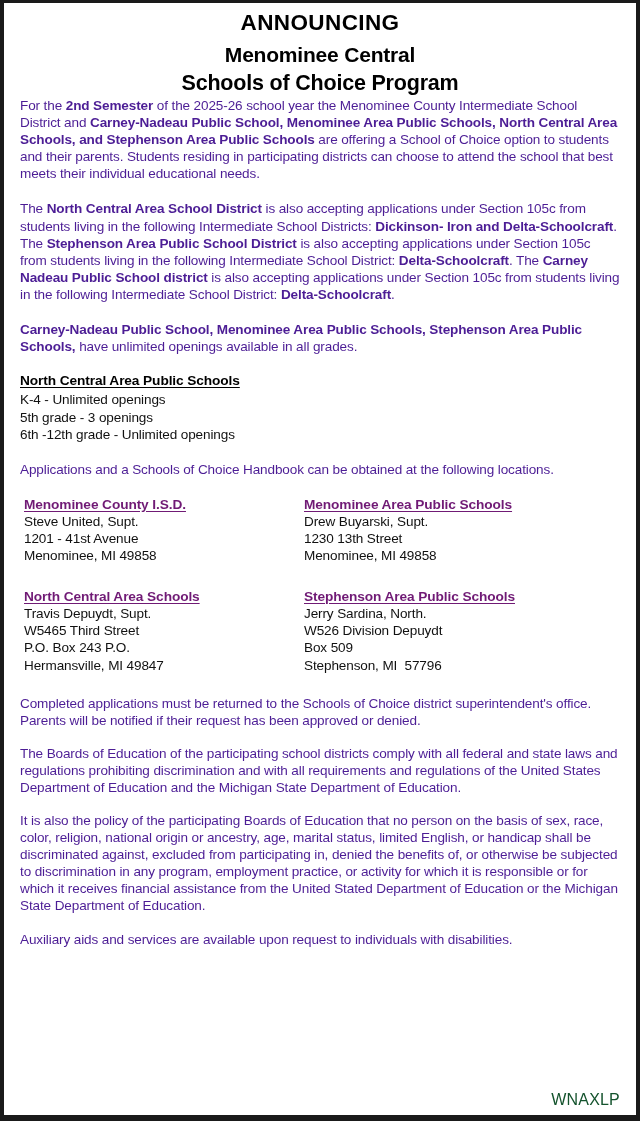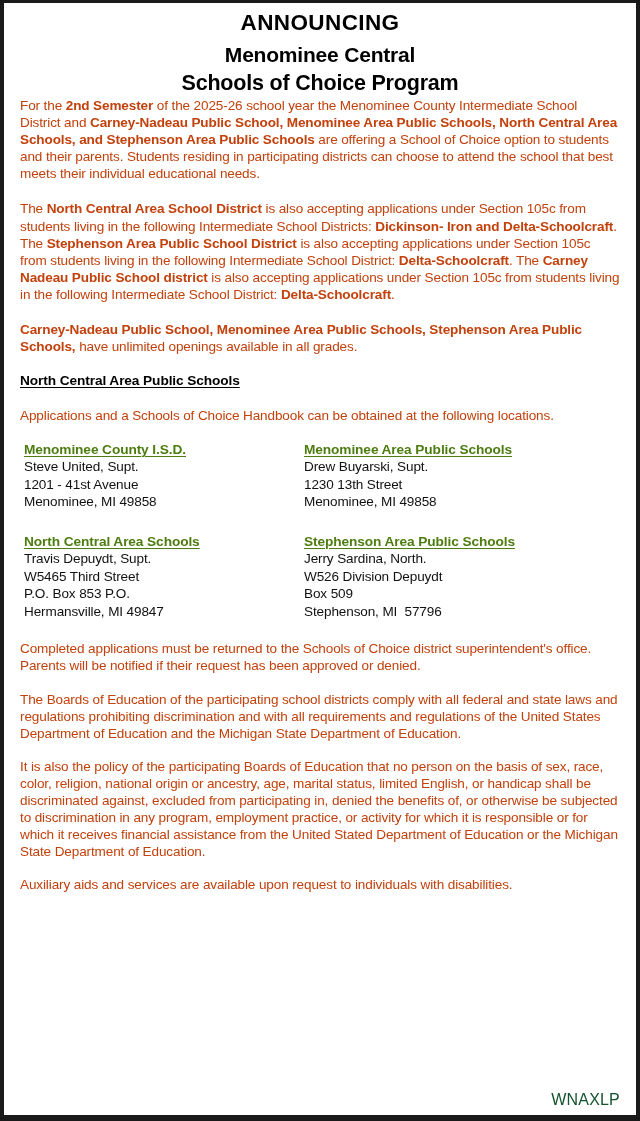--- a/index.html
+++ b/index.html
@@ -47,21 +47,21 @@
     font-size: 21px;
     margin-bottom: 8px;
   }
   .headline .l3 {
     font-size: 21.5px;
     margin-bottom: 3px;
   }
 
   
   p.body {
-    color: #c2410c;
+    color: #4c1d95;
     font-size: 13.55px;
     line-height: 17.1px;
     margin: 0;
     text-align: left;
     letter-spacing: -0.12px;
   }
   p.body b { font-weight: bold; }
   .gap-md { height: 16px; }
   .gap-lg { height: 18px; }
 
@@ -92,21 +92,21 @@
   }
   .contact-col {
     position: absolute;
     top: 0;
   }
   .contact-col.left  { left: 4px; }
   .contact-col.right { left: 284px; }
   .contact-col .title {
     font-size: 13.7px;
     font-weight: bold;
-    color: #4d7c0f;
+    color: #701a75;
     text-decoration: underline;
     text-underline-offset: 2px;
     display: inline-block;
     letter-spacing: -0.1px;
     margin-bottom: 1px;
   }
   .contact-col .line {
     font-size: 13.55px;
     line-height: 17.4px;
     color: #111;
@@ -143,20 +143,25 @@
     <p class="body"><span>The </span><b>North Central Area School District</b><span> is also accepting applications under Section 105c from students living in the following Intermediate School Districts:  </span><b>Dickinson- Iron and Delta-Schoolcraft</b><span>.  The </span><b>Stephenson Area Public School District</b><span> is also accepting applications under Section 105c from students living in the following Intermediate School District:  </span><b>Delta-Schoolcraft</b><span>. The </span><b>Carney Nadeau Public School district</b><span> is also accepting applications under Section 105c from students living in the following Intermediate School District:  </span><b>Delta-Schoolcraft</b><span>.</span></p>
 
     <div class="gap-lg"></div>
 
     <p class="body"><b>Carney-Nadeau Public School, Menominee Area Public Schools, Stephenson Area Public Schools,</b><span> have unlimited openings available in all grades.</span></p>
 
     <div class="gap-md"></div>
 
     <div>
       <span class="head-ul">North Central Area Public Schools</span>
+      <div class="openings">
+        <div>K-4 - Unlimited openings</div>
+        <div>5th grade - 3 openings</div>
+        <div>6th -12th grade - Unlimited openings</div>
+      </div>
     </div>
 
     <div class="gap-lg"></div>
 
     <p class="body">Applications and a Schools of Choice Handbook can be obtained at the following locations.</p>
 
     <div class="gap-md"></div>
 
     <div class="contact-row" style="height: 92px;">
       <div class="contact-col left">
@@ -171,21 +176,21 @@
         <div class="line">1230 13th Street</div>
         <div class="line">Menominee, MI 49858</div>
       </div>
     </div>
 
     <div class="contact-row" style="height: 108px;">
       <div class="contact-col left">
         <span class="title">North Central Area Schools</span>
         <div class="line">Travis Depuydt, Supt.</div>
         <div class="line">W5465 Third Street</div>
-        <div class="line">P.O. Box 853 P.O.</div>
+        <div class="line">P.O. Box 243 P.O.</div>
         <div class="line">Hermansville, MI 49847</div>
       </div>
       <div class="contact-col right">
         <span class="title">Stephenson Area Public Schools</span>
         <div class="line">Jerry Sardina, North.</div>
         <div class="line">W526 Division Depuydt</div>
         <div class="line">Box 509</div>
         <div class="line">Stephenson, MI  57796</div>
       </div>
     </div>

